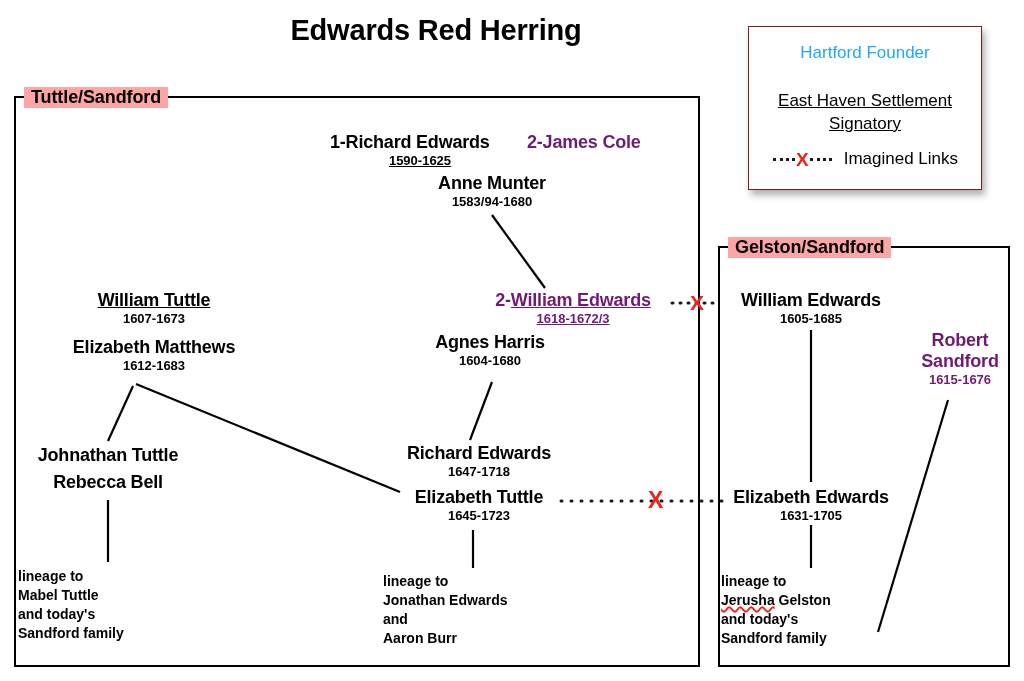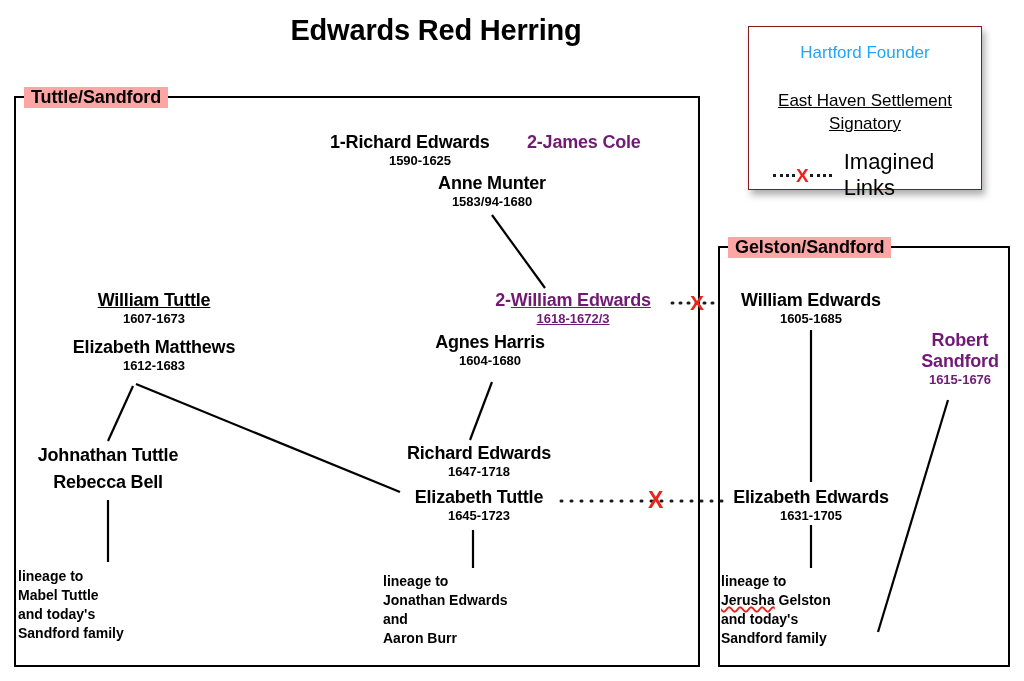--- a/index.html
+++ b/index.html
@@ -41,21 +41,21 @@
   }
   .dots-sample{
     margin-left:24px;display:inline-flex;align-items:center;
   }
   .dots-sample .dseg{
     width:22px;height:0;border-top:3px dotted #1a1a1a;
   }
   .dots-sample .xmark{
     color:#e8251b;font-weight:bold;font-size:19px;line-height:1;margin:0 1px;
   }
-  .legend-imagined-label{margin-left:12px;font-size:22px;}
+  .legend-imagined-label{margin-left:12px;font-size:17px;}
 
   
   .node{position:absolute;text-align:center;white-space:nowrap;}
   .nm{font-size:18px;font-weight:bold;line-height:21px;letter-spacing:-0.2px;}
   .yr{font-size:13px;font-weight:bold;line-height:16px;}
   .blue{color:#701a75;}
   .u{text-decoration:underline;}
 
   .lineage{
     position:absolute;text-align:left;white-space:nowrap;
@@ -122,21 +122,21 @@
         <span class="dseg"></span>
           <span class="xmark">X</span>
           <span class="dseg"></span>
       </span>
       <span class="legend-imagined-label">Imagined Links</span>
     </div>
   </div>
 
   <div class="node" style="left:330px;top:132px;width:200px;text-align:left;">
     <div class="nm"><span>1-</span><span>Richard Edwards</span></div>
-    <div class="yr" style="text-align:center;width:180px;">1590-1625</div>
+    <div class="yr" style="text-align:center;width:180px;text-decoration:underline;">1590-1625</div>
   </div>
 
   <div class="node blue" style="left:527px;top:132px;">
     <div class="nm"><span>2-</span><span>James Cole</span></div>
   </div>
 
   <div class="node" style="left:420px;top:173px;width:144px;">
     <div class="nm">Anne Munter</div>
     <div class="yr">1583/94-1680</div>
   </div>

